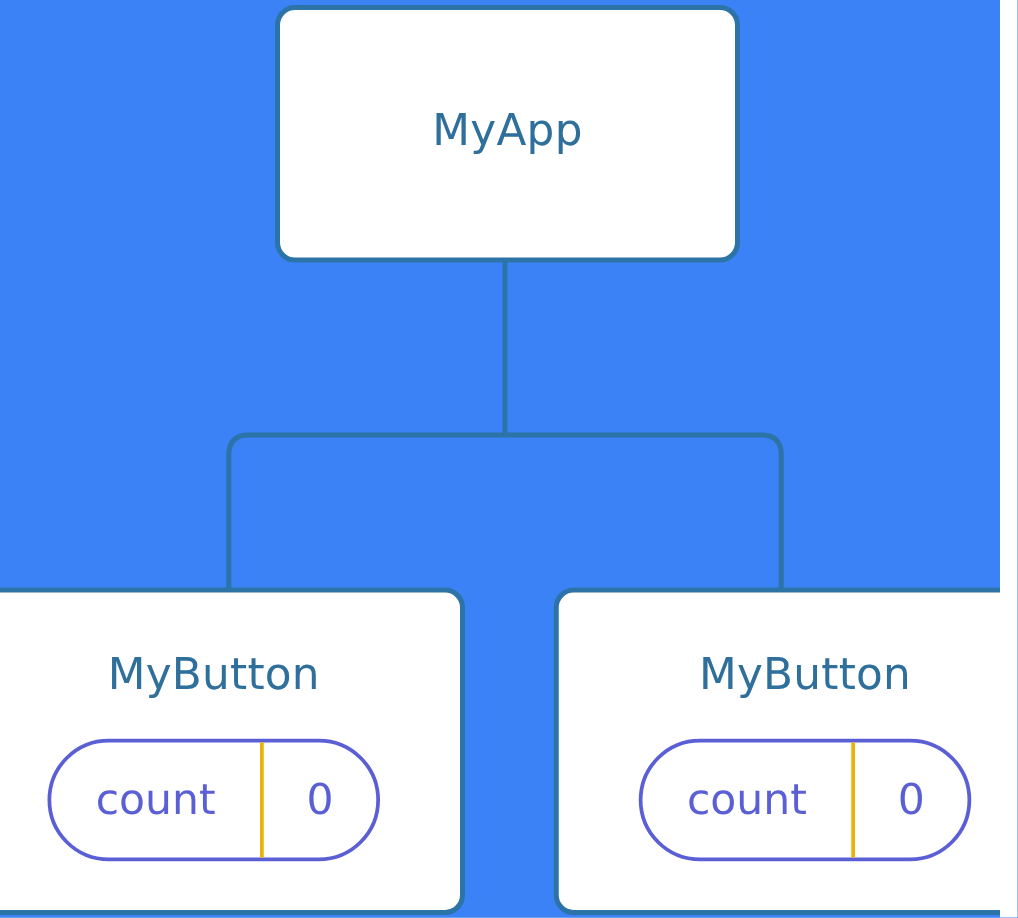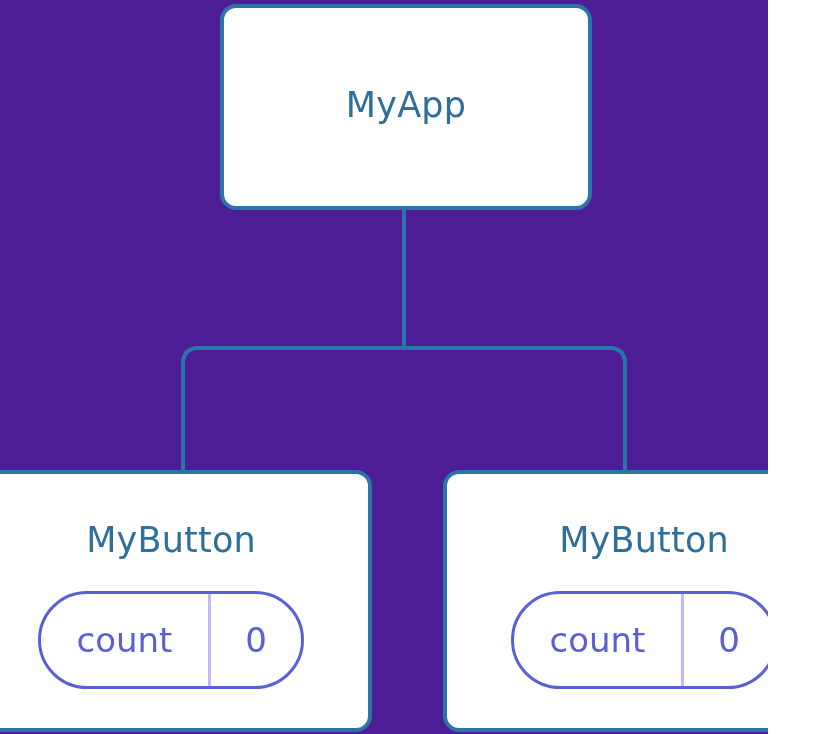--- a/index.html
+++ b/index.html
@@ -10,22 +10,23 @@
   body {
     width: 814px;
     height: 734px;
     overflow: hidden;
     font-family: "DejaVu Sans", sans-serif;
   }
   #canvas {
     position: relative;
     width: 768px;
     height: 734px;
-    background: #4c1d95;
+    background: #3b82f6;
     overflow: hidden;
+    padding-left: 32px;
   }
   #edges {
     position: absolute;
     left: 0;
     top: 0;
     width: 814px;
     height: 734px;
     pointer-events: none;
   }
   .node {
@@ -84,21 +85,21 @@
     align-items: center;
     justify-content: center;
     color: #5b5fd6;
     font-size: 34px;
     line-height: 1;
     white-space: nowrap;
     box-sizing: border-box;
   }
   .pill-key {
     flex: 0 0 170px;
-    border-right: 3px solid #c4b5fd;
+    border-right: 3px solid #eab308;
   }
   .pill-val {
     flex: 1 1 auto;
   }
 </style>
 </head>
 <body>
 
 <div id="canvas">
 

